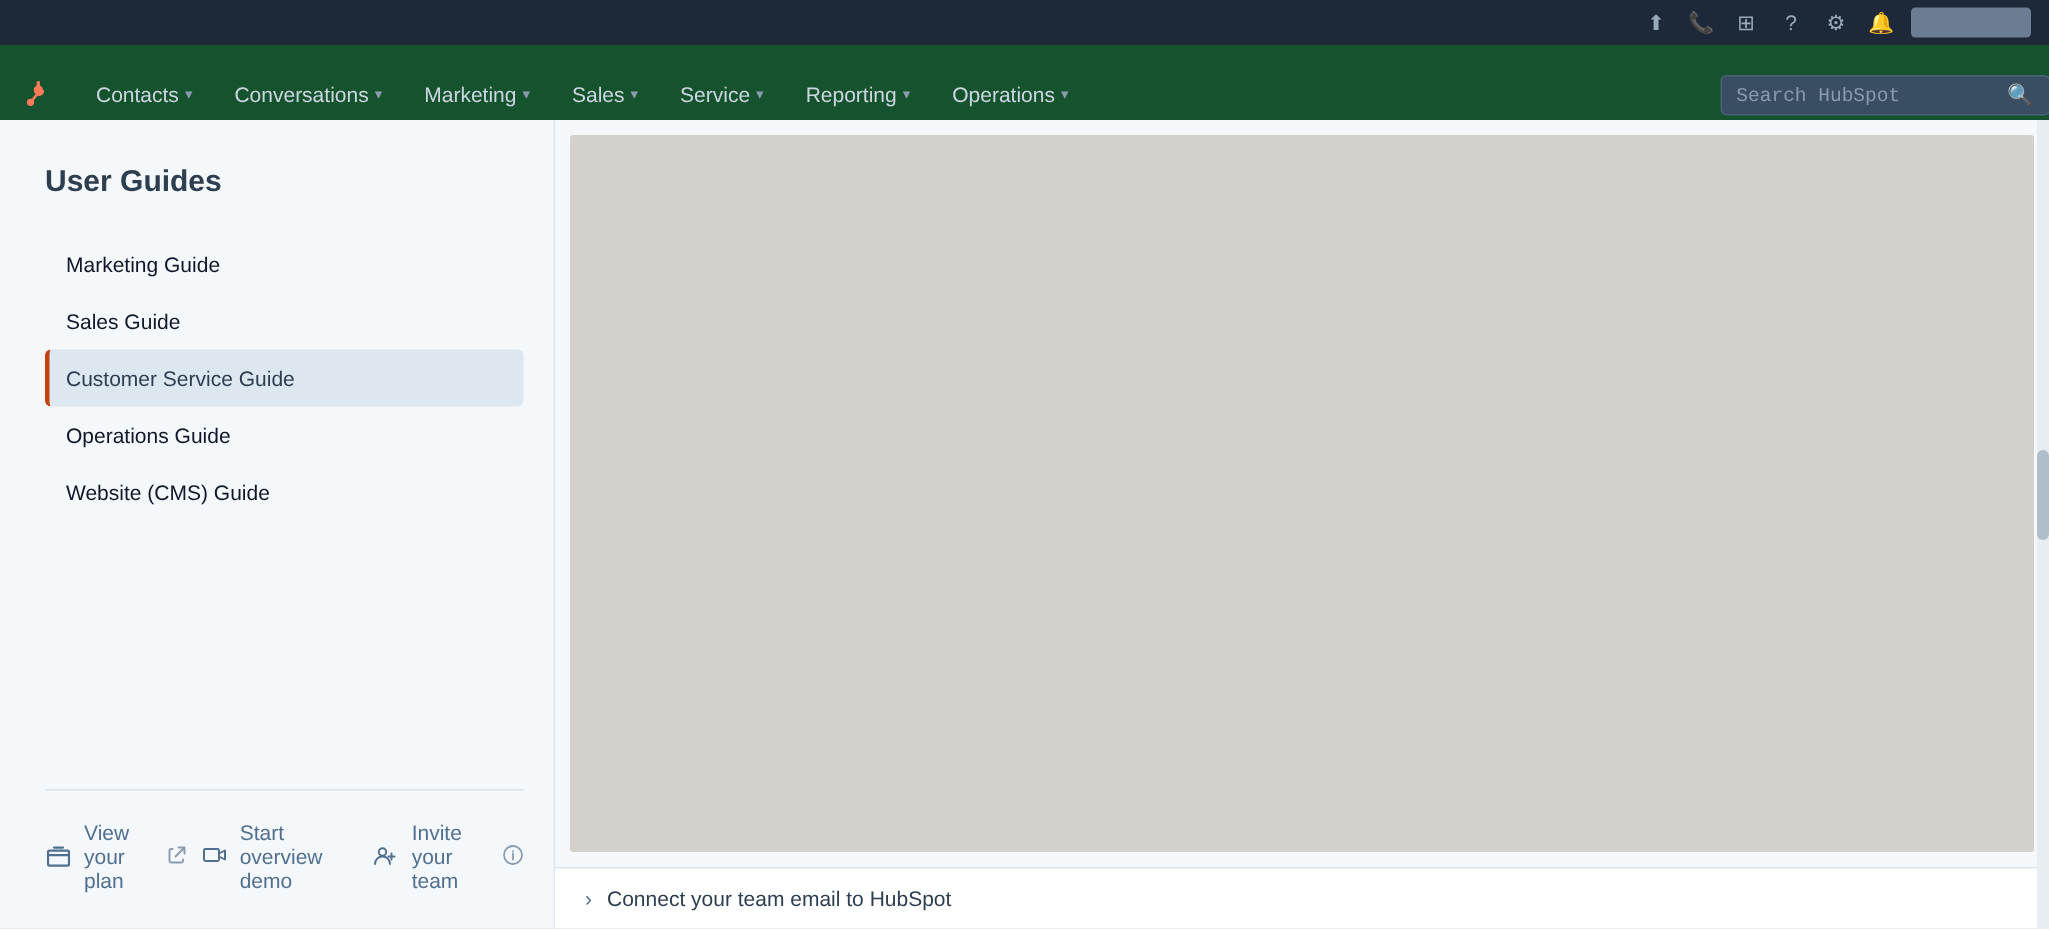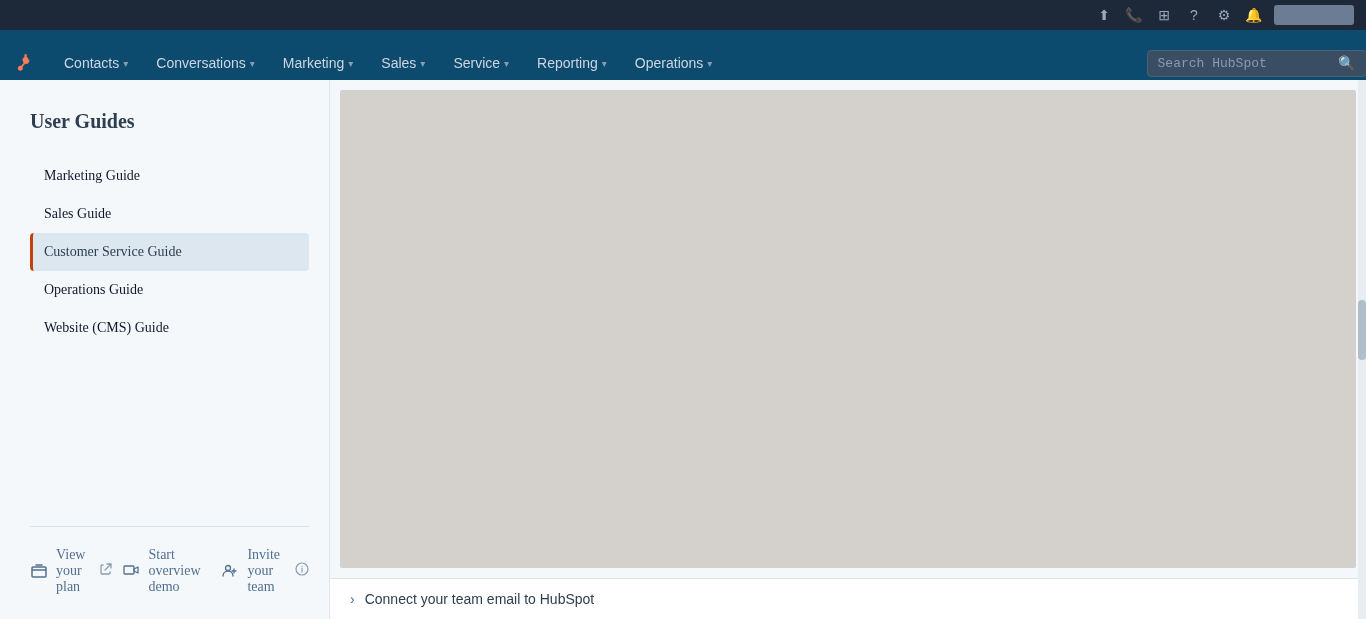--- a/index.html
+++ b/index.html
@@ -30,21 +30,21 @@
     }
     .top-bar-avatar {
       background: #6b7c93;
       border-radius: 3px;
       width: 80px;
       height: 20px;
     }
 
     
     .nav-bar {
-      background: #0c4a6e;
+      background: #14532d;
       height: 50px;
       display: flex;
       align-items: center;
       padding: 16px 0 0 0;
     }
     .nav-logo {
       width: 50px;
       height: 50px;
       display: flex;
       align-items: center;
@@ -104,28 +104,27 @@
     }
 
     
     .main-layout {
       display: flex;
       height: calc(619px - 30px - 50px);
     }
 
     
     .sidebar {
-      width: 330px;
+      width: 370px;
       background: #f5f8fa;
       border-right: 1px solid #e0e6ed;
       padding: 30px 20px 20px 30px;
       display: flex;
       flex-direction: column;
       flex-shrink: 0;
-      font-family: Liberation Serif, serif;
     }
     .sidebar-title {
       font-size: 20px;
       font-weight: 700;
       color: #2d3e50;
       margin-bottom: 24px;
     }
     .sidebar-nav {
       display: flex;
       flex-direction: column;

